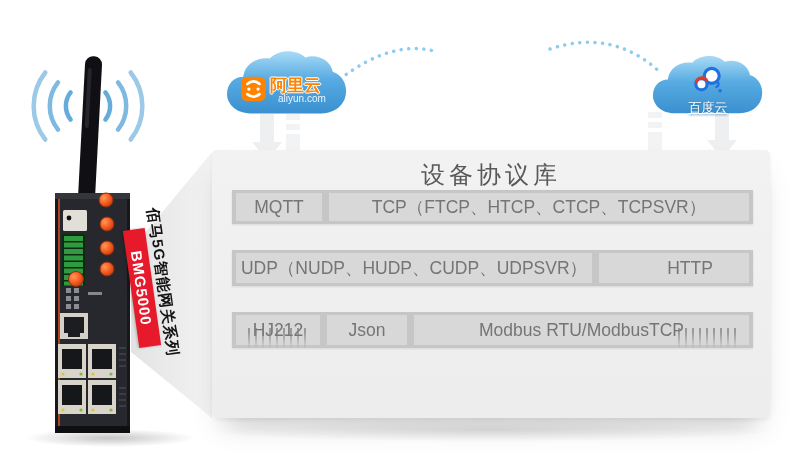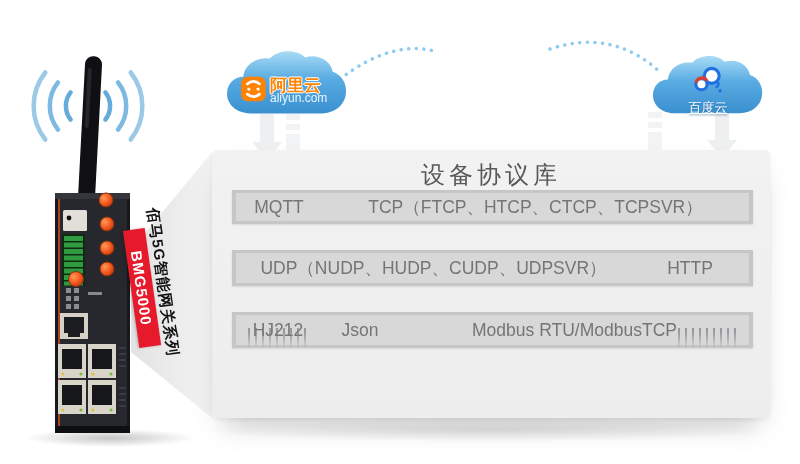--- a/index.html
+++ b/index.html
@@ -9,29 +9,29 @@
   
   .overlay{position:absolute;left:0;top:0;z-index:1;pointer-events:none;}
 
   
   .panel{position:absolute;left:212px;top:150px;width:558px;height:268px;z-index:2;
          background:linear-gradient(#f2f2f2,#ededed);border-radius:5px;
          box-shadow:0 16px 26px -12px rgba(110,110,110,.45),0 2px 4px rgba(0,0,0,.05);}
   .panel-title{position:absolute;left:0;top:9px;width:100%;text-align:center;
          font-size:24px;letter-spacing:4px;color:#595959;}
   .rows{position:absolute;left:20px;top:40px;width:521px;}
-  .p-row{display:flex;background:var(--row-strip);padding:3px 4px;box-sizing:border-box;
+  .p-row{display:flex;gap:7px;background:var(--row-strip);padding:3px 4px;box-sizing:border-box;
          margin-bottom:16px;box-shadow:0 1px 2px rgba(0,0,0,.10);}
   .row0{height:34px;margin-bottom:16px;}
   .row1,.row2{height:36px;margin-top:26px;}
   .p-row .block{flex:1 1 auto;background:var(--row-block);color:var(--row-text);
          display:flex;align-items:center;justify-content:center;
          font-size:17.5px;white-space:nowrap;overflow:hidden;}
   .row0 .block:first-child{flex:0 0 86px;}
-  .row1 .block:last-child{flex:0 0 118px;}
+  .row1 .block:last-child{flex:0 0 118px;padding-left:32px;}
   .row2 .block:nth-child(1){flex:0 0 84px;}
   .row2 .block:nth-child(2){flex:0 0 80px;}
   .pins{position:absolute;top:178px;height:21px;width:58px;opacity:.85;
         background:repeating-linear-gradient(90deg,rgba(122,126,130,.8) 0 2px,transparent 2px 7px);
         -webkit-mask-image:linear-gradient(#000 20%,transparent);mask-image:linear-gradient(#000 20%,transparent);}
   .pins-left{left:36px;} .pins-right{left:466px;}
   .bottom-bar{position:absolute;left:21px;top:200px;width:514px;height:32px;
         border:3px solid var(--bottom-bar-border);background:var(--bottom-bar-fill);
         box-shadow:inset 0 0 0 1px #e9f2f6;
         display:flex;align-items:center;justify-content:center;
@@ -48,21 +48,21 @@
         display:flex;align-items:center;justify-content:center;transform:rotate(82deg);}
 
   
   .cloud{position:absolute;z-index:5;}
   .cloud svg{display:block;}
   .cloud .cap{position:absolute;left:0;width:100%;text-align:center;color:#fff;}
   .cloud-aliyun{left:226px;top:50px;width:122px;height:74px;}
   .aliyun-text{position:absolute;left:44px;top:27px;text-align:left;}
   .aliyun-name{font-size:17px;font-weight:bold;color:var(--aliyun-orange);
         text-shadow:-1px 0 #fff,1px 0 #fff,0 -1px #fff,0 1px #fff;line-height:17px;}
-  .aliyun-domain{font-size:12px;color:#eaf6ff;line-height:9px;}
+  .aliyun-domain{font-size:10px;color:#eaf6ff;line-height:9px;margin-left:8px;}
   .cloud-private{left:430px;top:28px;width:118px;height:78px;}
   .cloud-private .cap{top:52px;font-size:12.5px;font-weight:bold;text-shadow:0 1px 2px rgba(20,80,130,.6);}
   .cloud-baidu{left:652px;top:52px;width:112px;height:72px;}
   .cloud-baidu .cap{top:47px;font-size:13px;text-shadow:0 1px 2px rgba(20,80,130,.55);text-decoration:underline;}
 </style>
 </head>
 <body>
 
 <div class="stage">
 

